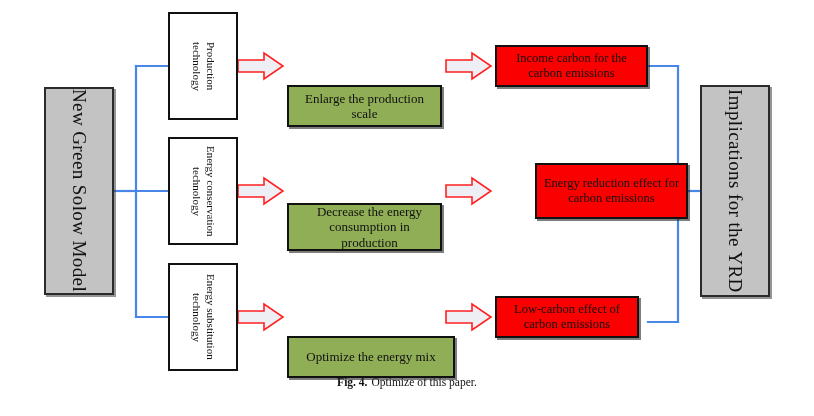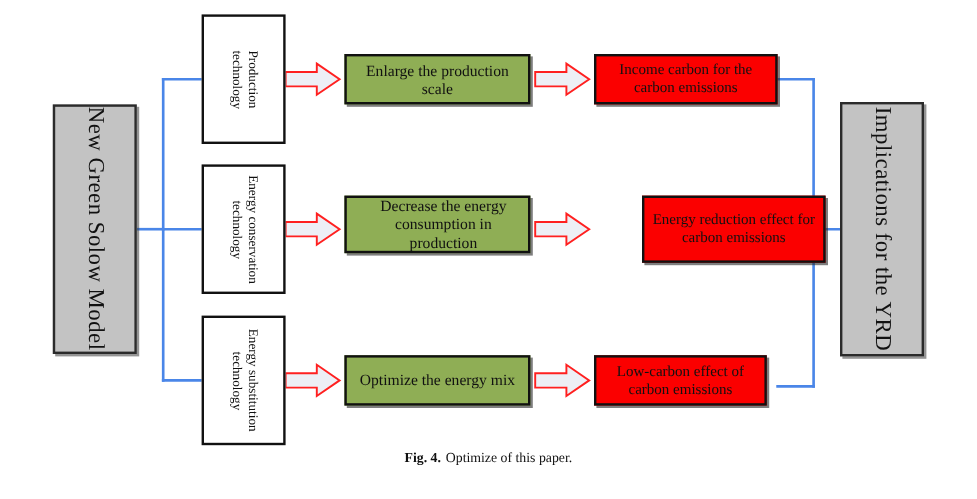--- a/index.html
+++ b/index.html
@@ -57,20 +57,21 @@
     max-height: 92px;
   }
 
   
   .box-green {
     background: #8fae55;
     border: 2px solid #111111;
     box-shadow: 2px 2px 0 rgba(40,40,40,0.6);
     font-size: 13px;
     padding: 2px 6px;
+    margin-top: 40px;
   }
 
   
   .box-red {
     background: #fb0000;
     border: 2px solid #111111;
     box-shadow: 2px 2px 0 rgba(40,40,40,0.6);
     font-size: 12.5px;
     padding: 2px 5px;
   }
@@ -161,21 +162,21 @@
   </div>
 
   <div class="node box-green" style="left:287px; top:45px; width:155px; height:42px;">
     <span>Enlarge the production scale</span>
   </div>
 
   <div class="node box-green" style="left:287px; top:163px; width:155px; height:48px;padding-left:16px;">
     <span>Decrease the energy consumption in production</span>
   </div>
 
-  <div class="node box-green" style="left:287px; top:296px; width:155px; height:42px;">
+  <div class="node box-green" style="left:287px; top:296px; width:168px; height:42px;">
     <span>Optimize the energy mix</span>
   </div>
 
   <div class="node box-red" style="left:495px; top:45px; width:153px; height:42px;">
     <span>Income carbon for the carbon emissions</span>
   </div>
 
   <div class="node box-red" style="left:495px; top:163px; width:153px; height:56px;margin-left:40px;">
     <span>Energy reduction effect for carbon emissions</span>
   </div>

